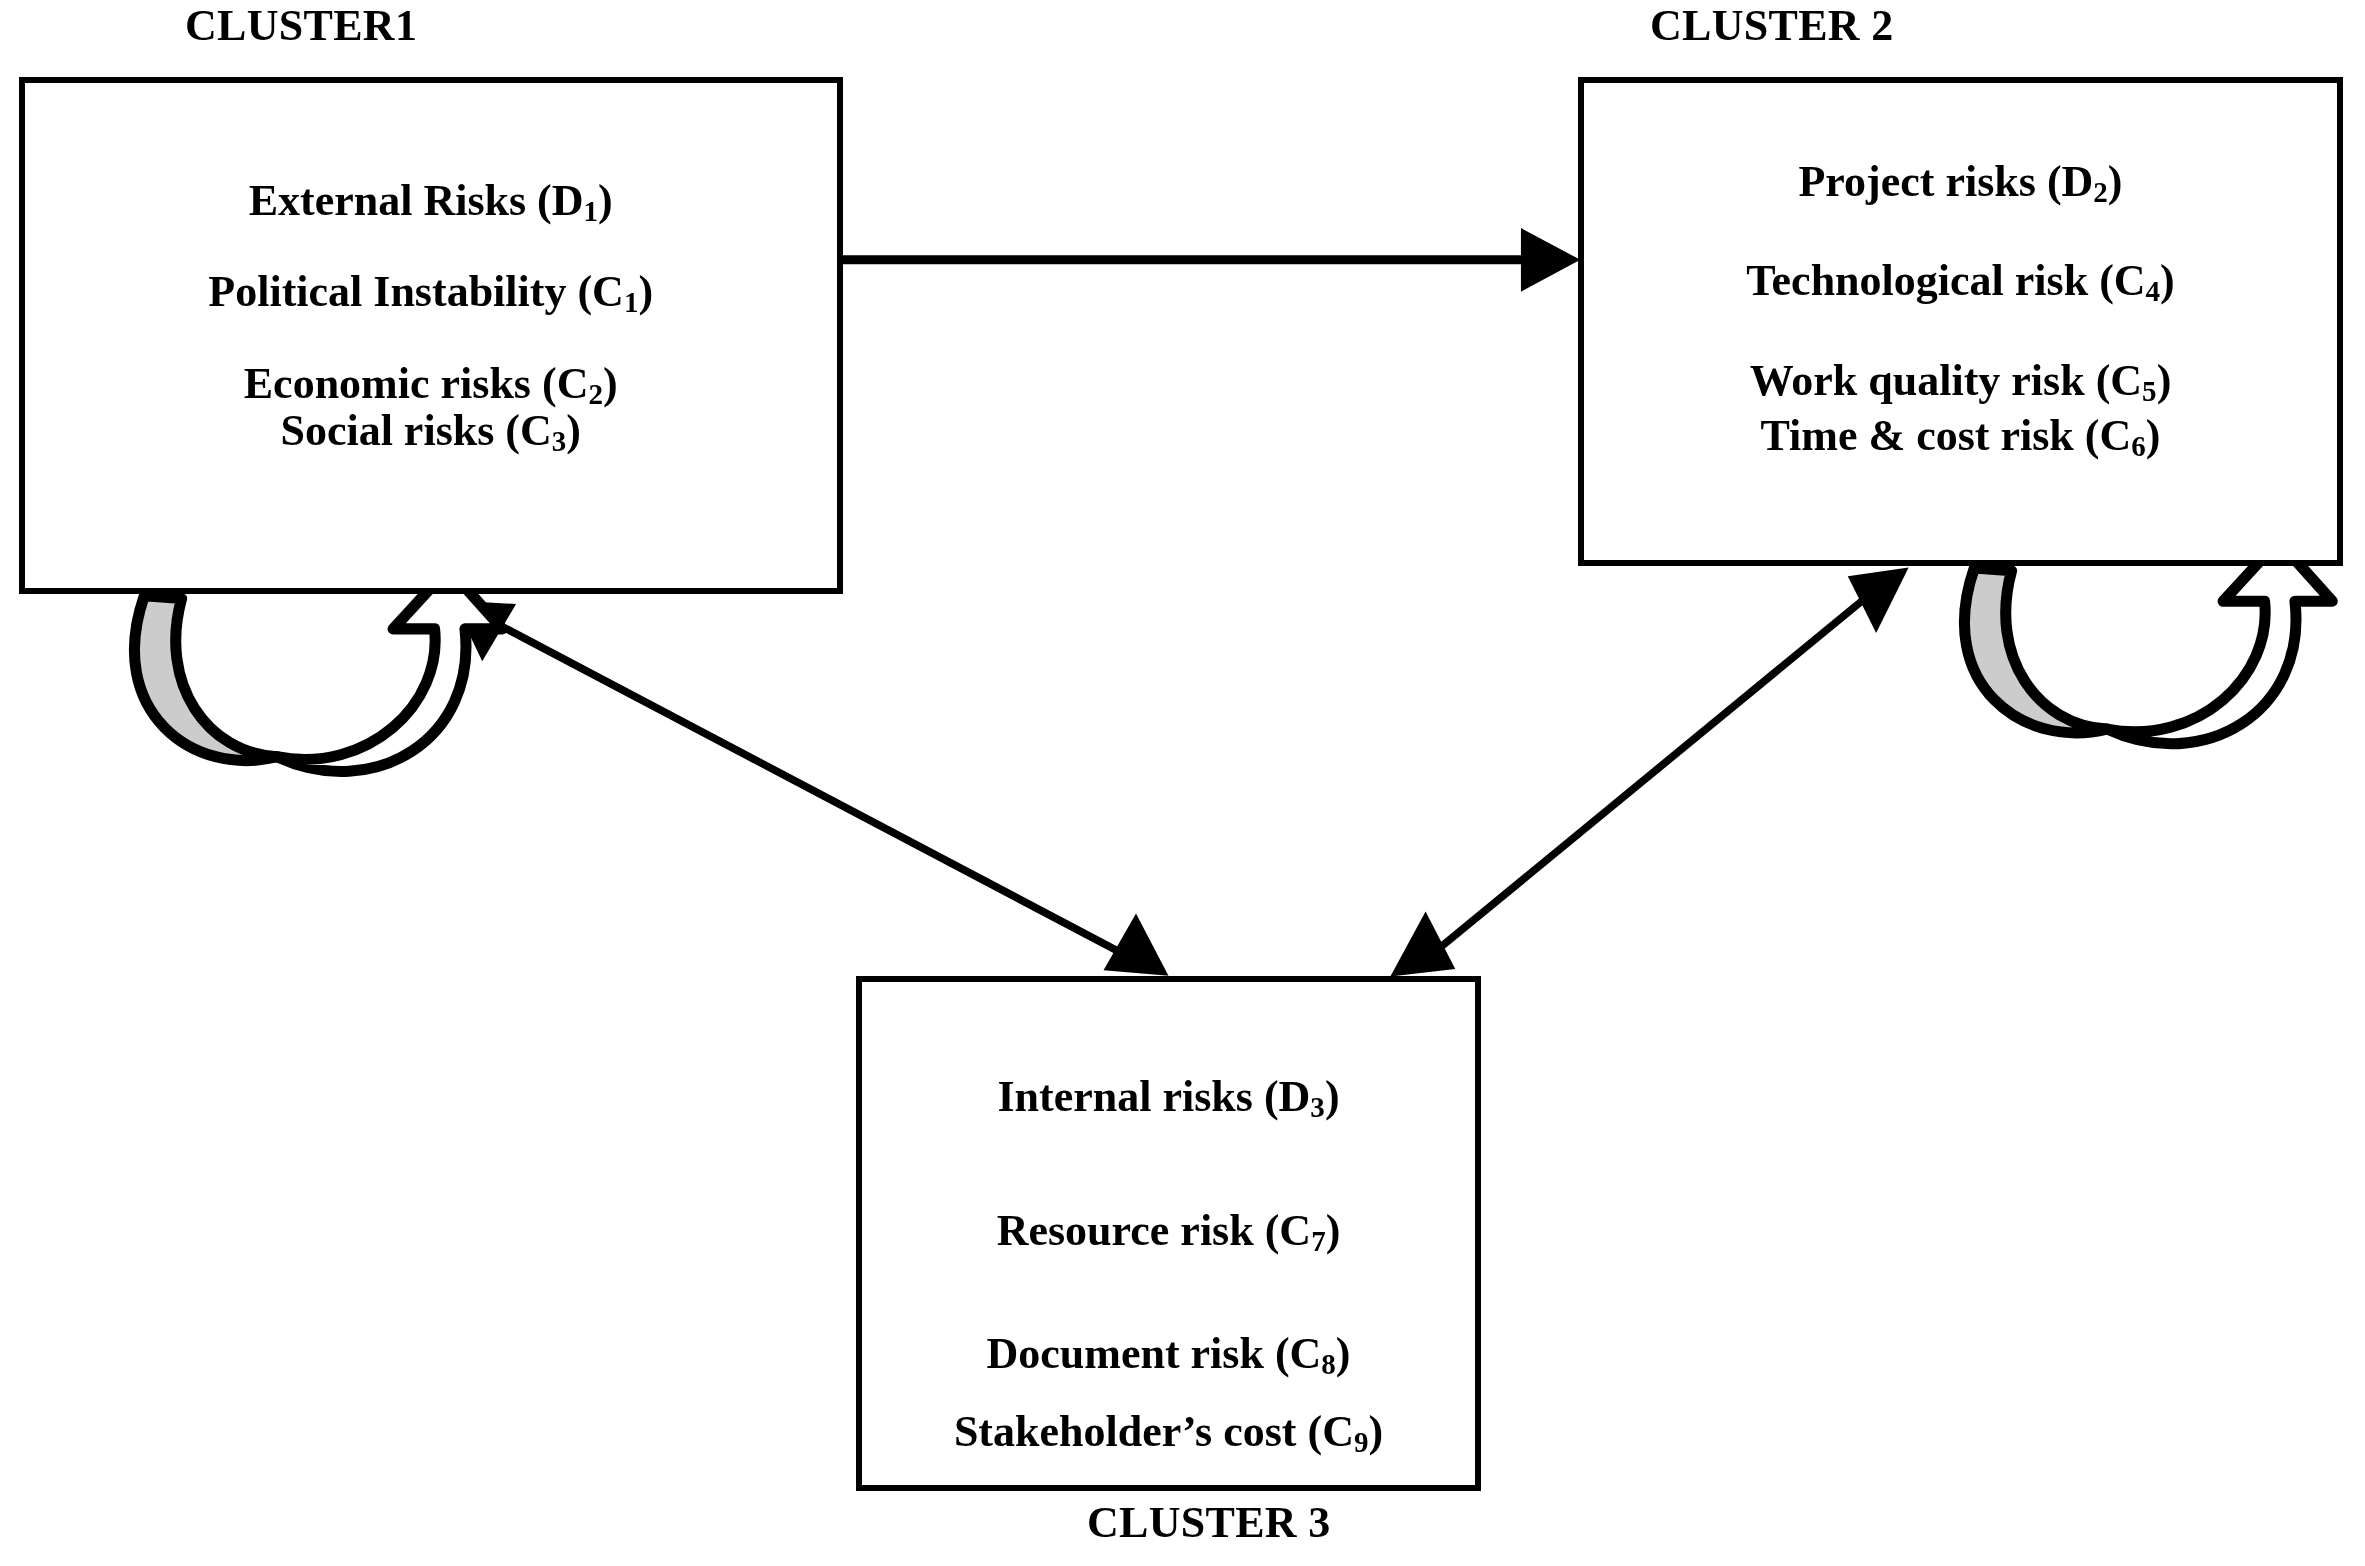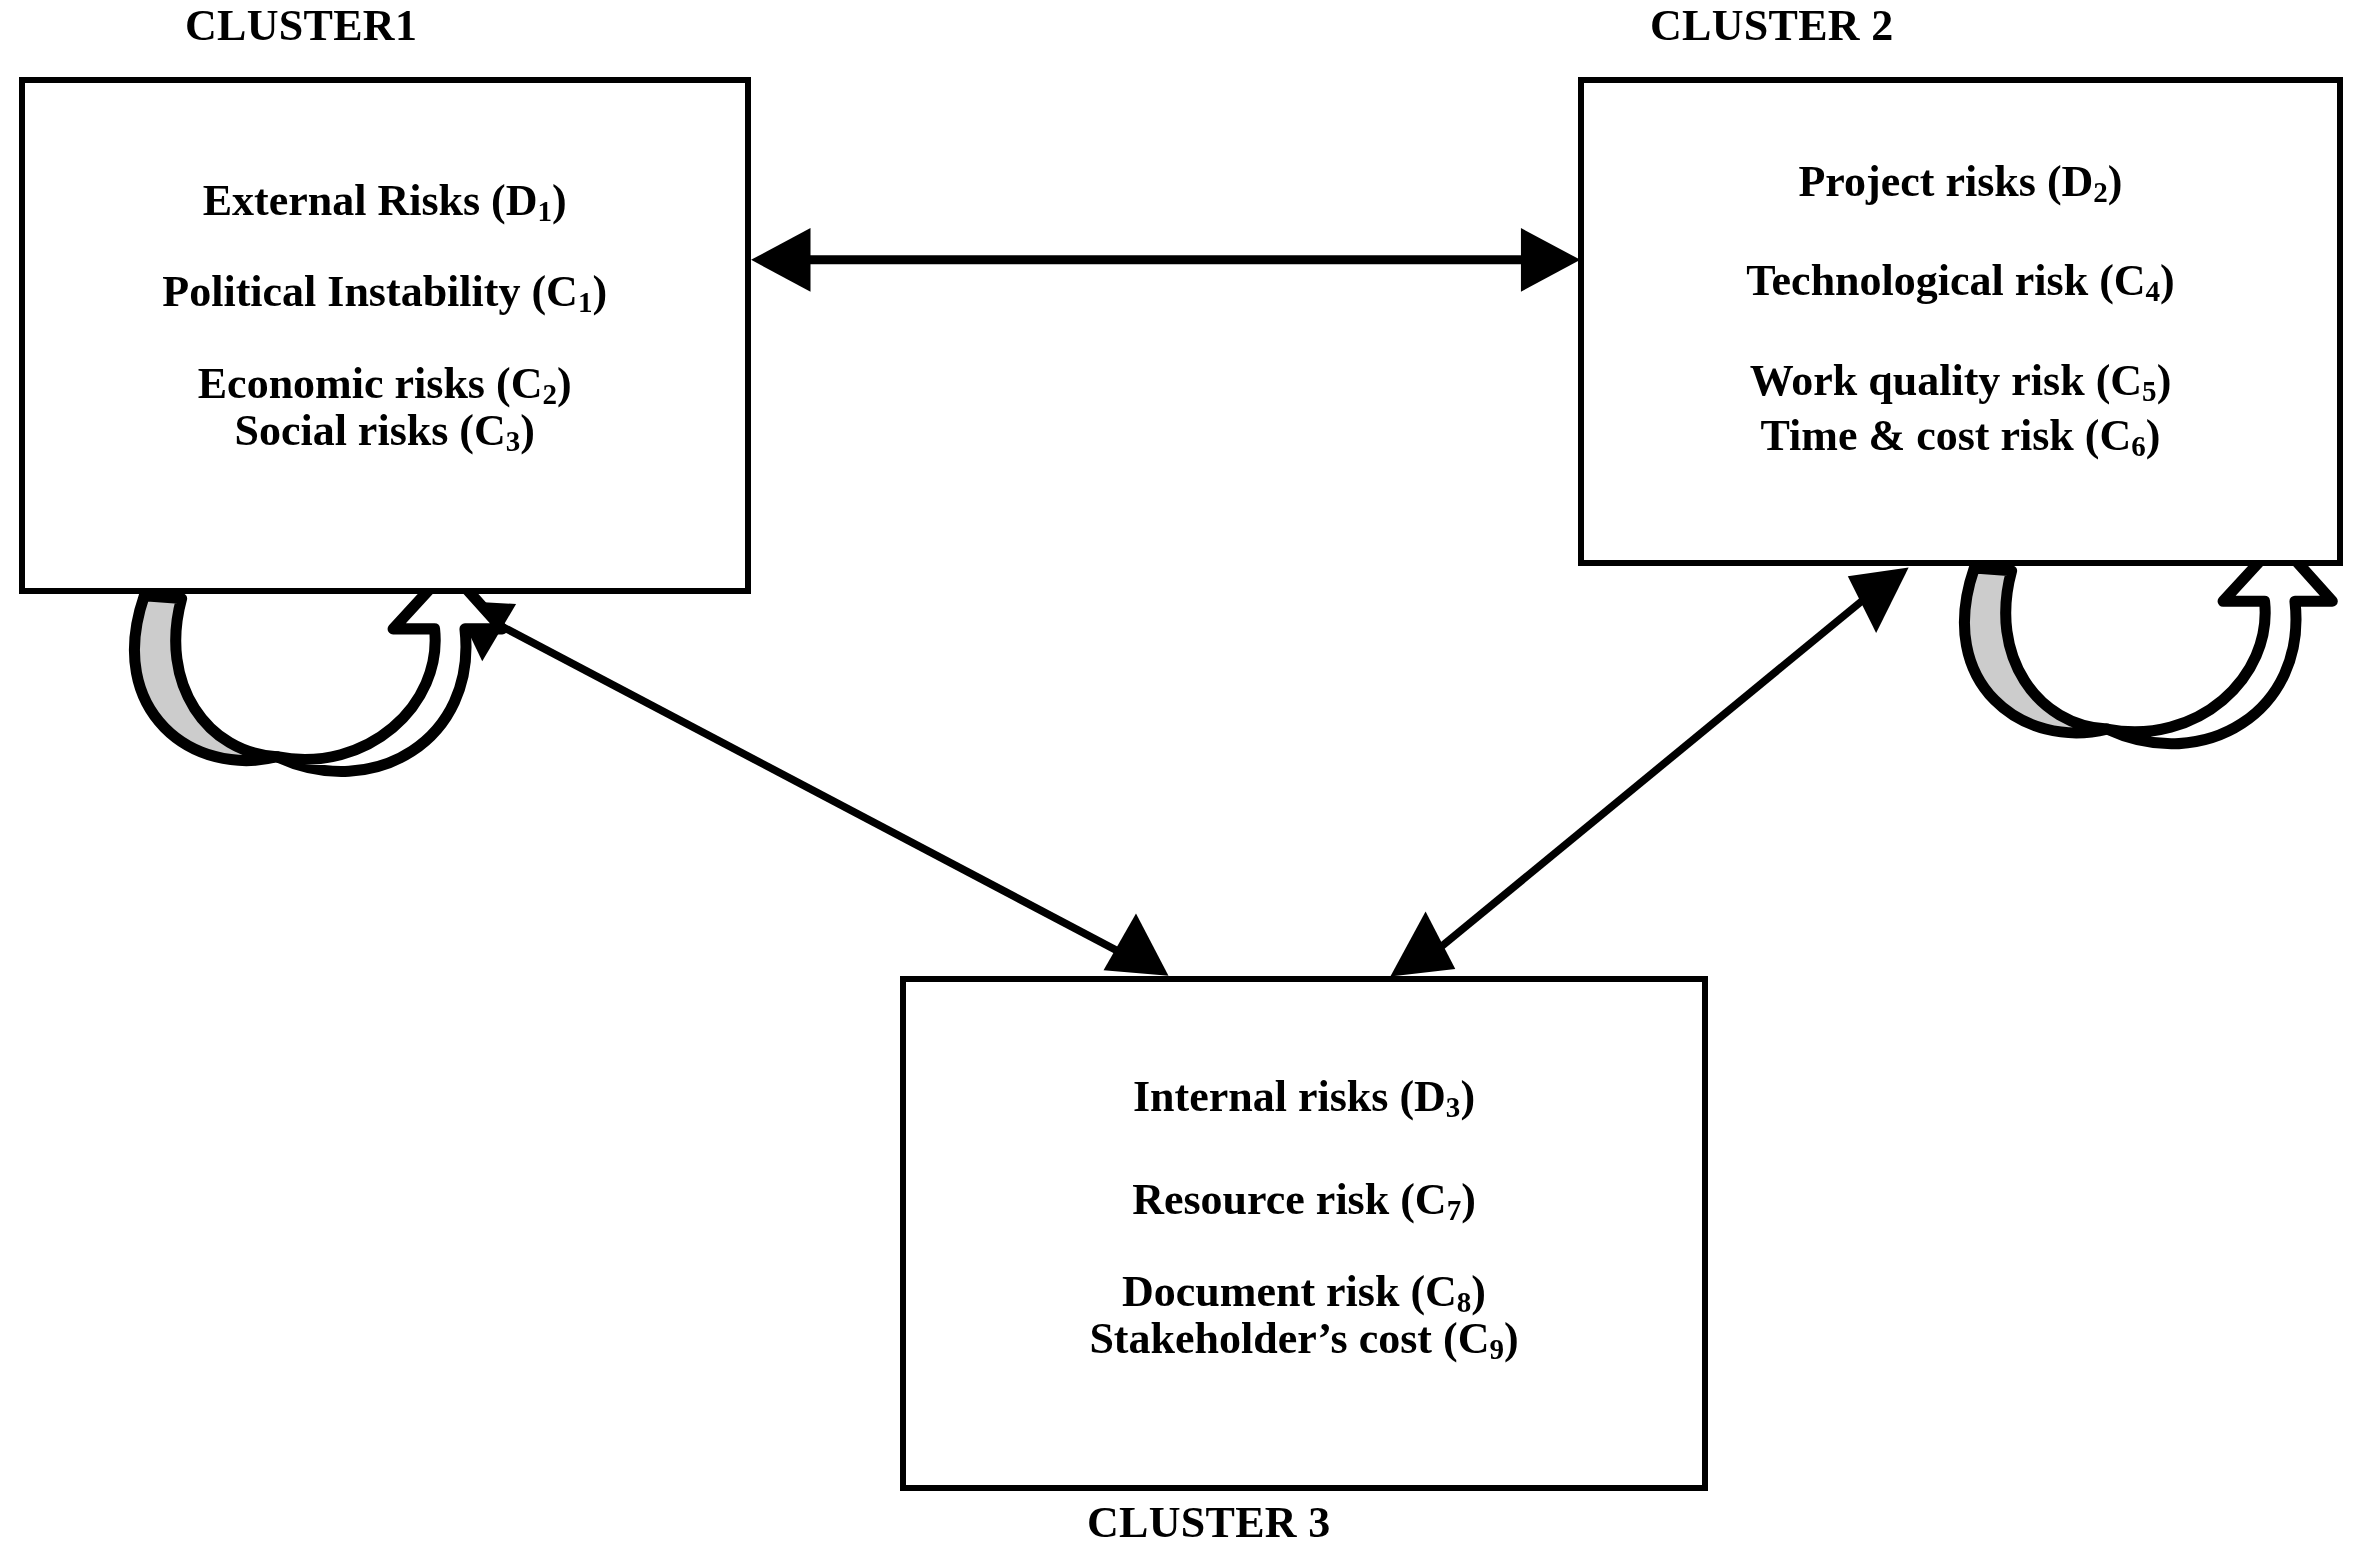--- a/index.html
+++ b/index.html
@@ -61,41 +61,41 @@
   }
   .sub {
     font-size: 0.66em;
     vertical-align: -0.22em;
     letter-spacing: 0;
   }
 
   
   #box-cluster1 {
     left: 18.7px;  top: 77px;
-    width: 732px; height: 517px;
+    width: 824px; height: 517px;
   }
   #box-cluster1 .box-heading { margin-top: 96px; }
   #box-cluster1 .box-item:nth-of-type(1) { margin-top: 43px; }
   #box-cluster1 .box-item:nth-of-type(2) { margin-top: 44px; }
   #box-cluster1 .box-item:nth-of-type(3) { margin-top: 44px; }
 
   
   #box-cluster2 {
     left: 1578px; top: 77px;
     width: 765px; height: 489px; gap: 8px;
   }
   #box-cluster2 .box-heading { margin-top: 77px; }
   #box-cluster2 .box-item:nth-of-type(1) { margin-top: 41px; }
   #box-cluster2 .box-item:nth-of-type(2) { margin-top: 44px; }
   #box-cluster2 .box-item:nth-of-type(3) { margin-top: 44px; }
 
   
   #box-cluster3 {
-    left: 900px; top: 976px;
-    width: 808px; height: 515px;
+    left: 856px; top: 976px;
+    width: 625px; height: 515px; gap: 31px;
   }
   #box-cluster3 .box-heading { margin-top: 93px; }
   #box-cluster3 .box-item:nth-of-type(1) { margin-top: 66px; }
   #box-cluster3 .box-item:nth-of-type(2) { margin-top: 56px; }
   #box-cluster3 .box-item:nth-of-type(3) { margin-top: 44px; }
 
   
   #caption-cluster1 { left: 185px;  top: 4.1px; }
   #caption-cluster2 { left: 1634px; top: 4.1px; margin-left: 16px; }
   #caption-cluster3 { left: 1087px; top: 1501px; }

